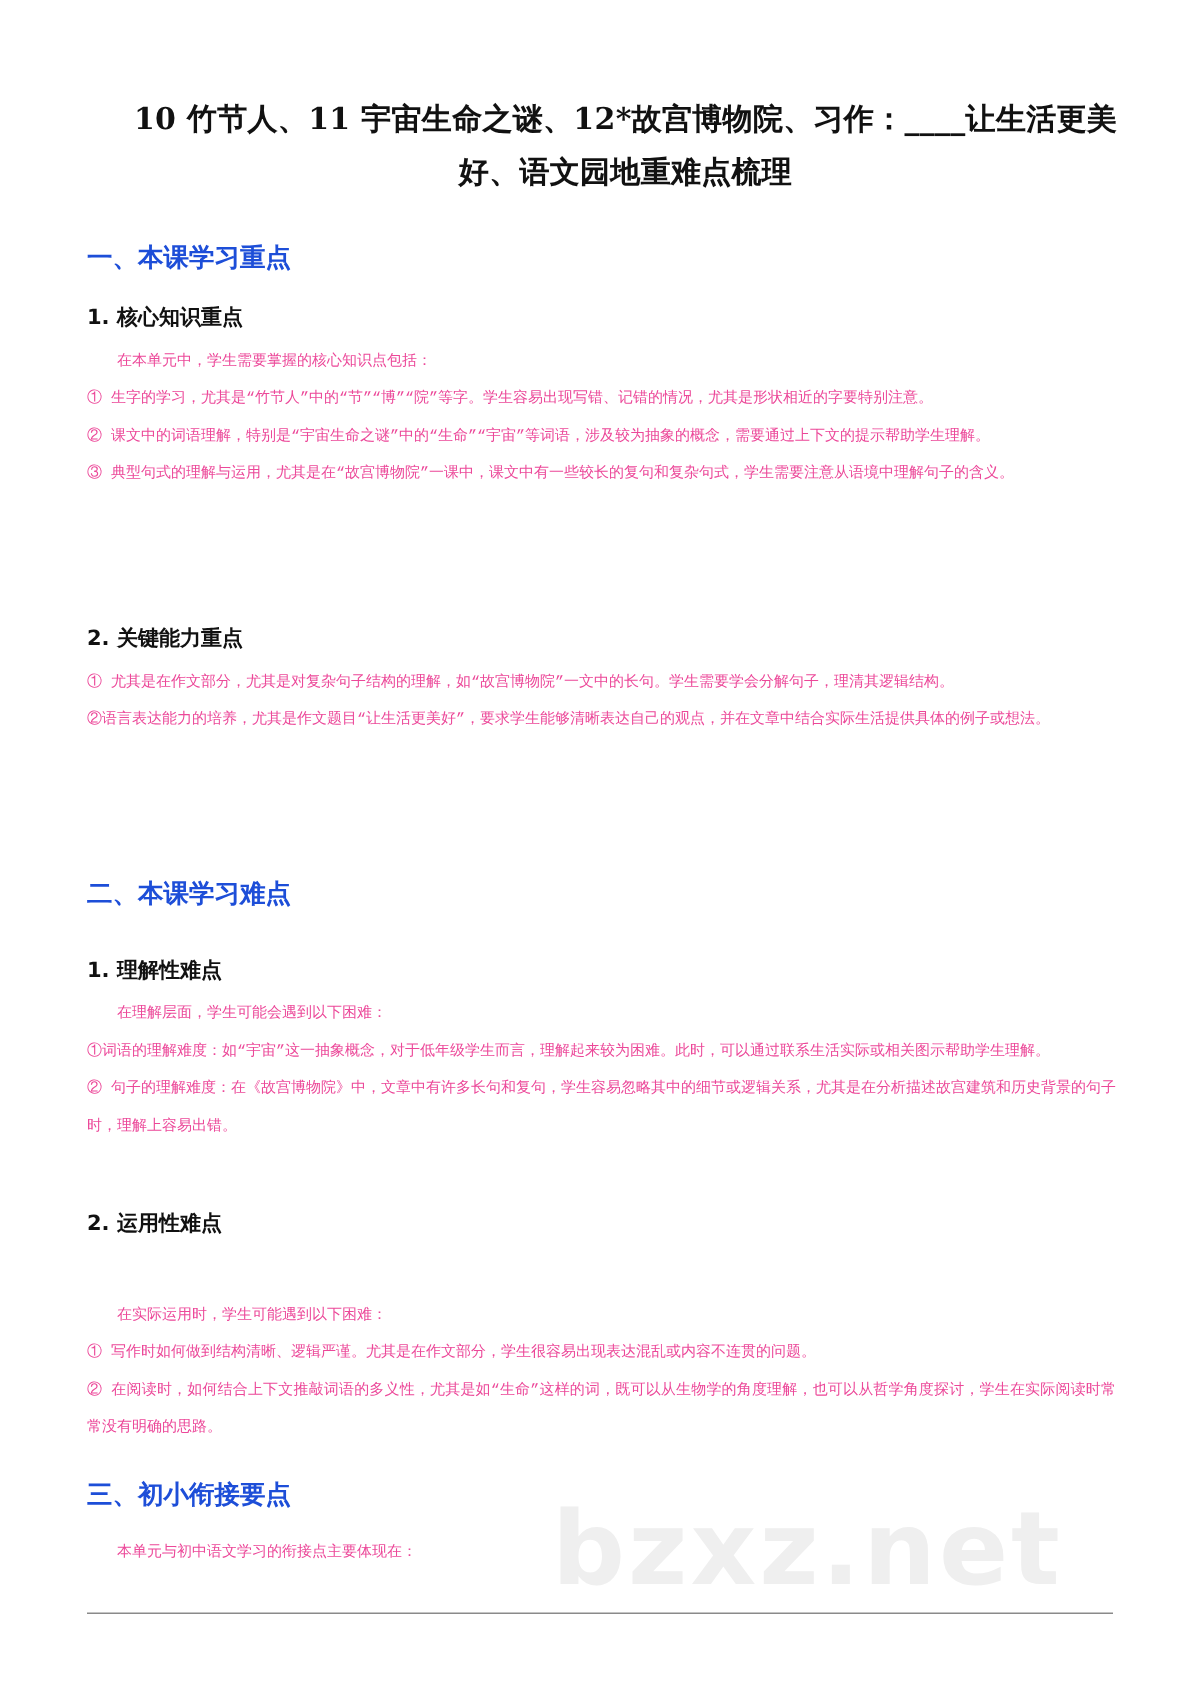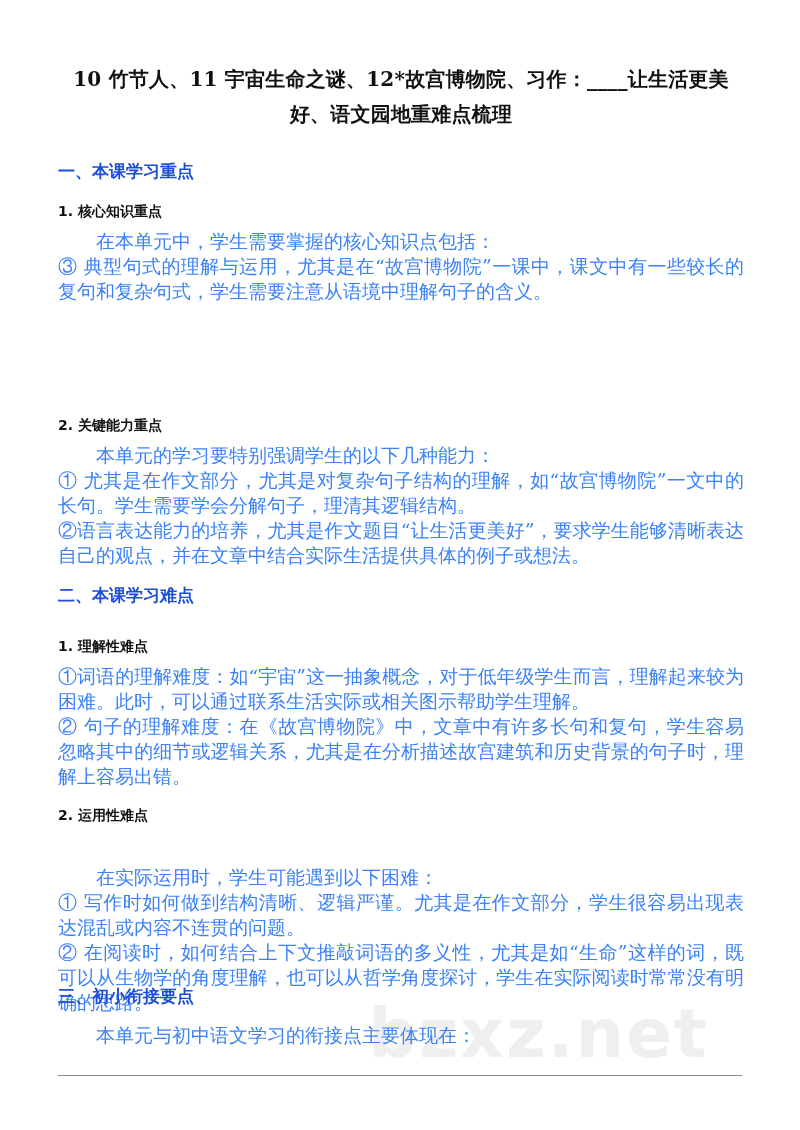--- a/index.html
+++ b/index.html
@@ -16,21 +16,21 @@
     color: #1a1a1a;
   }
   .page {
     position: absolute;
     left: 58px;
     top: 0;
     width: 686px;
   }
   .doc-title {
     position: absolute;
-    left: 0;
+    left: 16px;
     top: 62px;
     width: 686px;
     text-align: center;
     font-weight: bold;
     font-size: 20px;
     line-height: 35px;
     letter-spacing: 0.2px;
     color: #111;
   }
   .sec-h {
@@ -48,24 +48,25 @@
     font-family: "DejaVu Sans", "Liberation Sans", sans-serif;
     font-weight: bold;
     font-size: 14px;
     color: #111;
     white-space: nowrap;
   }
   .para {
     position: absolute;
     left: 0;
     width: 686px;
-    font-size: 19px;
+    font-size: 10px;
     line-height: 25px;
-    color: #3b82f6;
+    color: #ec4899;
     text-align: justify;
+    font-family: Liberation Mono, monospace;
   }
   .para p {
     margin: 0;
   }
   .para p.indent {
     text-indent: 2em;
   }
   .watermark {
     position: absolute;
     left: 368px;
@@ -105,34 +106,36 @@
 
 <div class="page">
 
   <div class="doc-title">10 竹节人、11 宇宙生命之谜、12*故宫博物院、习作：____让生活更美好、语文园地重难点梳理</div>
 
   <div class="sec-h" style="top:160px;">一、本课学习重点</div>
 
   <div class="sub-h" style="top:203px;">1. 核心知识重点</div>
   <div class="para" style="top:229px;">
     <p class="indent">在本单元中，学生需要掌握的核心知识点包括：</p>
+    <p>① 生字的学习，尤其是“竹节人”中的“节”“博”“院”等字。学生容易出现写错、记错的情况，尤其是形状相近的字要特别注意。</p>
+    <p>② 课文中的词语理解，特别是“宇宙生命之谜”中的“生命”“宇宙”等词语，涉及较为抽象的概念，需要通过上下文的提示帮助学生理解。</p>
     <p>③ 典型句式的理解与运用，尤其是在“故宫博物院”一课中，课文中有一些较长的复句和复杂句式，学生需要注意从语境中理解句子的含义。</p>
   </div>
 
   <div class="sub-h" style="top:417px;text-align:right;">2. 关键能力重点</div>
   <div class="para" style="top:443px;">
-    <p class="indent">本单元的学习要特别强调学生的以下几种能力：</p>
     <p>① 尤其是在作文部分，尤其是对复杂句子结构的理解，如“故宫博物院”一文中的长句。学生需要学会分解句子，理清其逻辑结构。</p>
     <p>②语言表达能力的培养，尤其是作文题目“让生活更美好”，要求学生能够清晰表达自己的观点，并在文章中结合实际生活提供具体的例子或想法。</p>
   </div>
 
   <div class="sec-h" style="top:584px;">二、本课学习难点</div>
 
   <div class="sub-h" style="top:638px;">1. 理解性难点</div>
   <div class="para" style="top:664px;">
+    <p class="indent">在理解层面，学生可能会遇到以下困难：</p>
     <p>①词语的理解难度：如“宇宙”这一抽象概念，对于低年级学生而言，理解起来较为困难。此时，可以通过联系生活实际或相关图示帮助学生理解。</p>
     <p>② 句子的理解难度：在《故宫博物院》中，文章中有许多长句和复句，学生容易忽略其中的细节或逻辑关系，尤其是在分析描述故宫建筑和历史背景的句子时，理解上容易出错。</p>
   </div>
 
   <div class="sub-h" style="top:807px;">2. 运用性难点</div>
   <div class="para" style="top:833px;margin-top:32px;">
     <p class="indent">在实际运用时，学生可能遇到以下困难：</p>
     <p>① 写作时如何做到结构清晰、逻辑严谨。尤其是在作文部分，学生很容易出现表达混乱或内容不连贯的问题。</p>
     <p>② 在阅读时，如何结合上下文推敲词语的多义性，尤其是如“生命”这样的词，既可以从生物学的角度理解，也可以从哲学角度探讨，学生在实际阅读时常常没有明确的思路。</p>
   </div>

